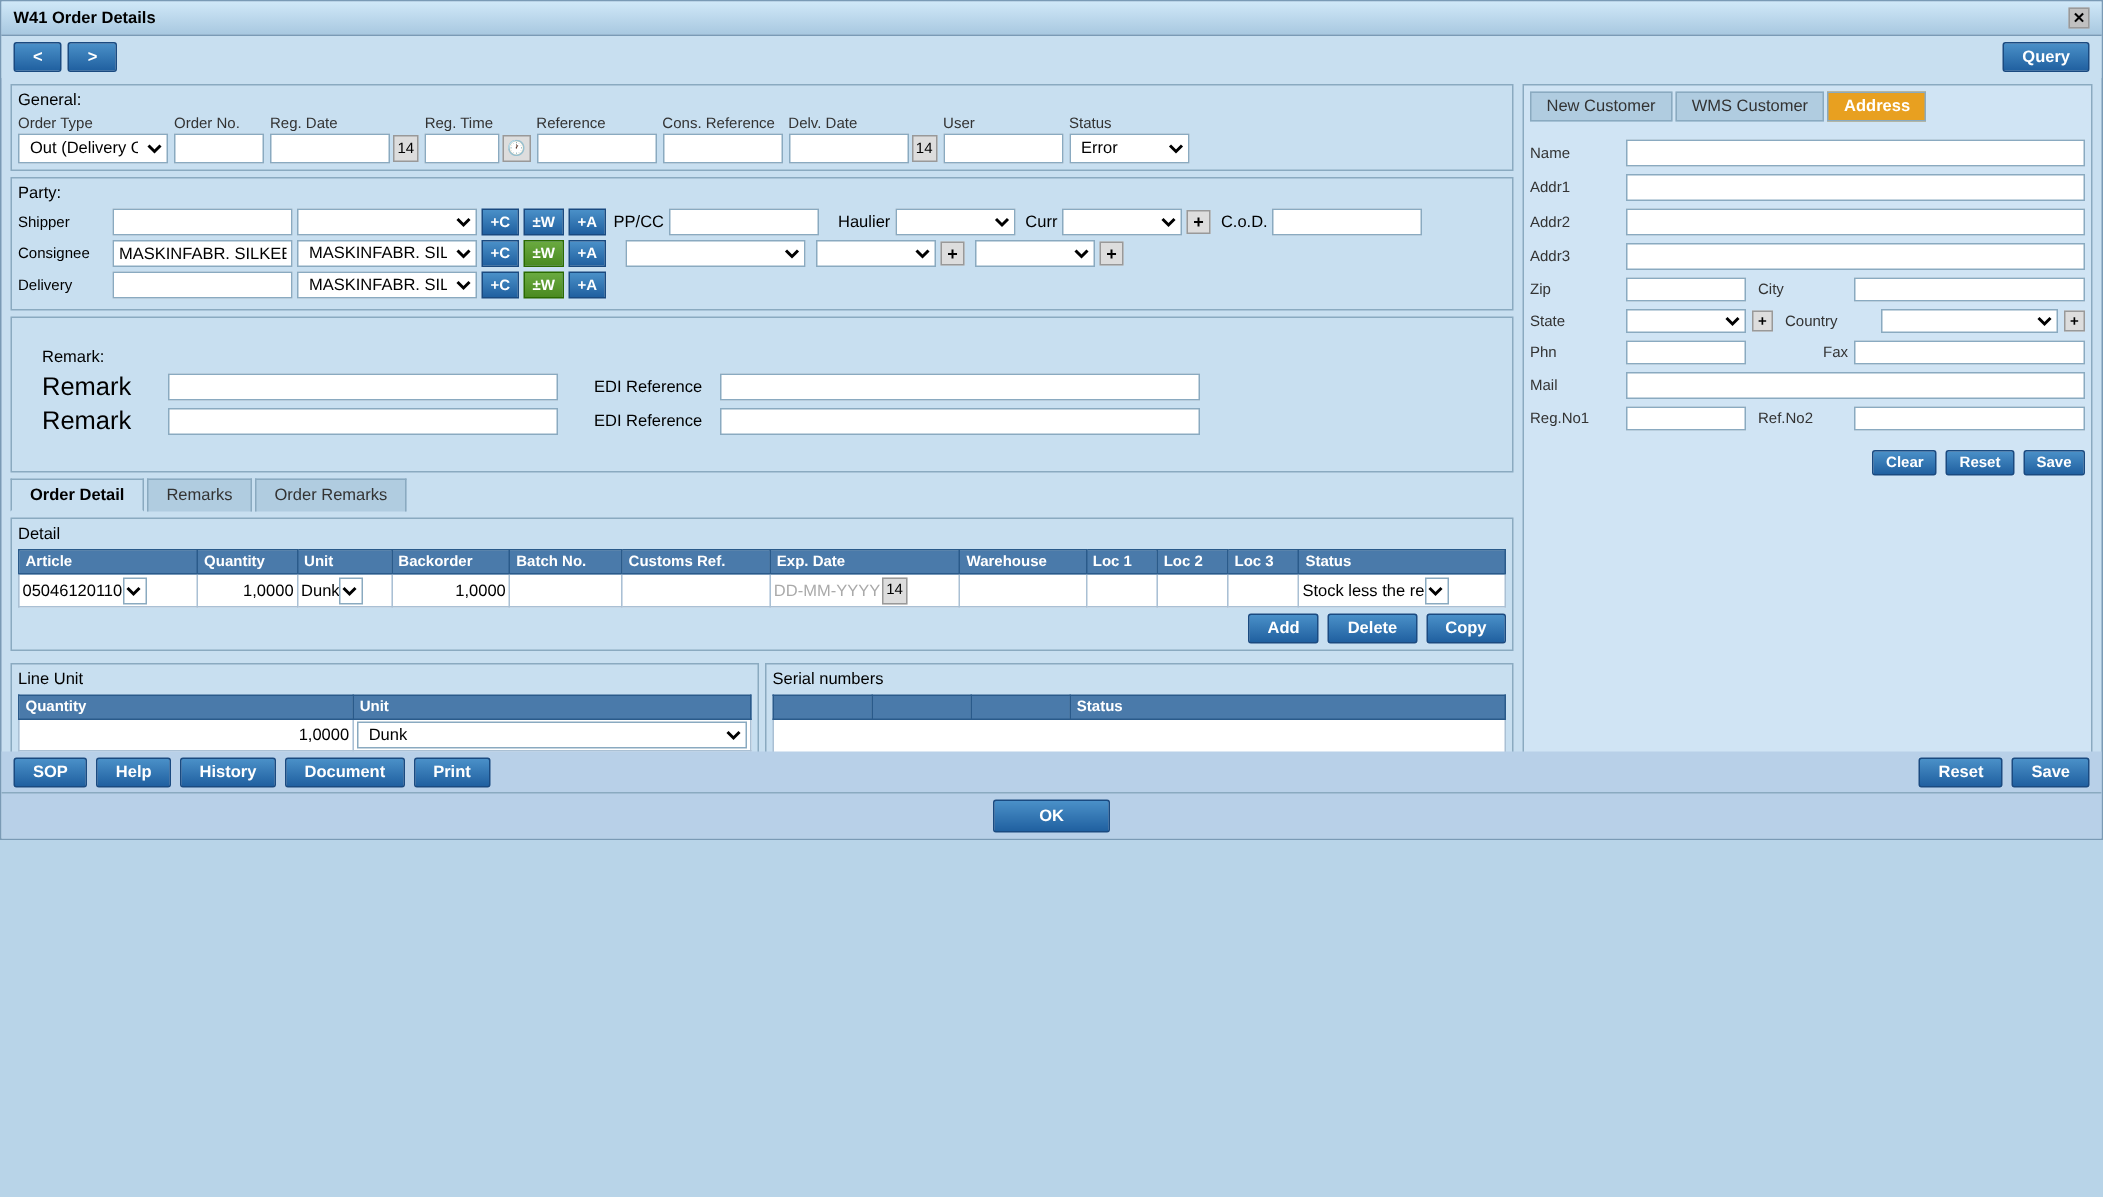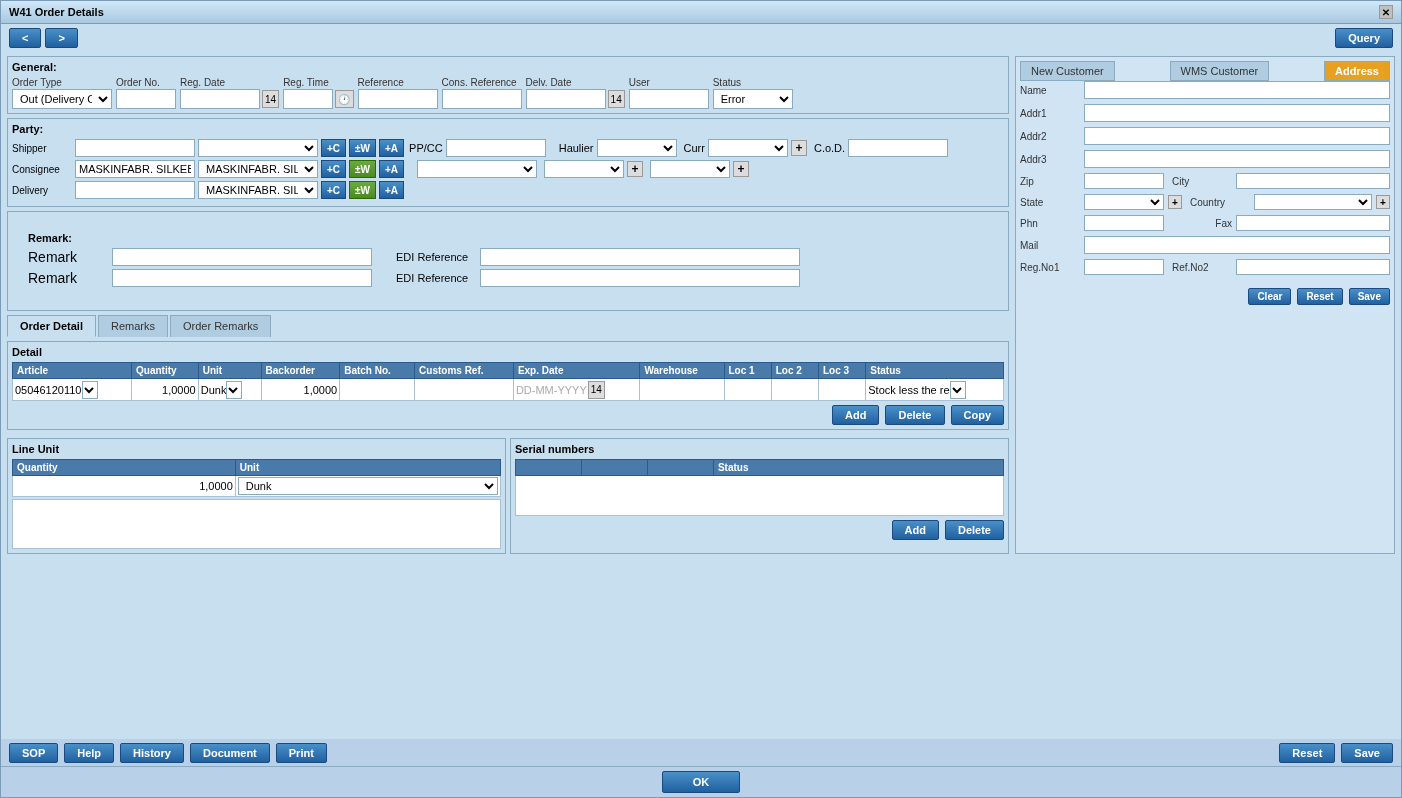--- a/index.html
+++ b/index.html
@@ -1,32 +1,32 @@
 <!DOCTYPE html>
 <html><head>
   <meta charset="utf-8">
   <style>
     * { box-sizing: border-box; margin: 0; padding: 0; font-family: Arial, sans-serif; font-size: 11px; }
     body { background: #b8d4e8; width: 1402px; height: 798px; overflow: hidden; position: relative; }
 
-    .window { position: absolute; top: 0; left: 0; width: 1402px; height: 798px; background: #c8dff0; border: 1px solid #7a9ab5; }
+    .window { position: absolute; top: 0; left: 0; width: 1402px; height: 560px; background: #c8dff0; border: 1px solid #7a9ab5; }
     .title-bar { background: linear-gradient(to bottom, #d0e8f8, #a8c8e0); padding: 4px 8px; font-size: 12px; font-weight: bold; color: #000; border-bottom: 1px solid #7a9ab5; display: flex; align-items: center; justify-content: space-between; }
     .title-close { width: 14px; height: 14px; background: #c0c0c0; border: 1px solid #999; display: flex; align-items: center; justify-content: center; cursor: pointer; font-size: 10px; }
 
     .toolbar { display: flex; align-items: center; justify-content: space-between; padding: 4px 8px; background: #c8dff0; }
     .nav-btns { display: flex; gap: 4px; }
     .btn { background: linear-gradient(to bottom, #4a90c8, #2060a0); color: white; border: 1px solid #1a4a80; padding: 3px 12px; cursor: pointer; font-size: 11px; font-weight: bold; border-radius: 2px; }
     .btn-small { padding: 2px 8px; font-size: 10px; }
 
     .main-content { display: flex; gap: 6px; padding: 4px 6px; }
     .left-panel { flex: 1; display: flex; flex-direction: column; gap: 4px; }
     .right-panel { width: 380px; background: #d0e4f4; border: 1px solid #8aaac0; padding: 4px; }
 
     .section { background: #c8dff0; border: 1px solid #8aaac0; padding: 4px; }
-    .section-title { font-weight: bold; margin-bottom: 4px; color: #000; }
+    .section-title { font-weight: normal; margin-bottom: 4px; color: #000; }
 
     input[type="text"], select { background: white; border: 1px solid #8aaac0; padding: 1px 3px; font-size: 11px; height: 18px; }
     input[type="text"]:read-only { background: #e8e8e8; }
     .header-col { display: flex; flex-direction: column; gap: 1px; }
     .header-col label { font-size: 10px; color: #333; }
     .header-col input, .header-col select { height: 20px; }
 
     .party-row { display: flex; align-items: center; gap: 3px; margin-bottom: 3px; }
     .party-label { width: 60px; font-size: 10px; }
     .party-input { width: 120px; height: 18px; }
@@ -50,32 +50,32 @@
     .sub-table { width: 100%; border-collapse: collapse; }
     .sub-table th { background: #4a7aaa; color: white; padding: 2px 4px; text-align: left; font-size: 10px; border: 1px solid #2a5a8a; }
     .sub-table td { background: white; padding: 1px 2px; border: 1px solid #aac0d4; height: 20px; font-size: 11px; }
 
     .footer-bar { position: absolute; bottom: 30px; left: 0; right: 0; display: flex; align-items: flex-start; justify-content: space-between; padding: 4px 8px; background: #b8d0e8; }
     .footer-btns { display: flex; gap: 6px; }
     .footer-right { display: flex; gap: 6px; }
 
     .ok-bar { position: absolute; bottom: 0; left: 0; right: 0; display: flex; justify-content: center; padding: 4px; background: #b8d0e8; border-top: 1px solid #8aaac0; }
 
-    .right-tabs { display: flex; gap: 2px; margin-bottom: 0; justify-content: space-between; }
+    .right-tabs { display: flex; gap: 2px; margin-bottom: 12px; }
     .right-tab { padding: 3px 10px; cursor: pointer; border: 1px solid #8aaac0; font-size: 11px; background: #b0cce0; color: #333; }
     .right-tab.active { background: #e8a020; color: white; font-weight: bold; }
 
     .right-form { display: flex; flex-direction: column; gap: 3px; }
     .right-row { display: flex; align-items: center; gap: 4px; margin-bottom: 2px; }
     .right-label { width: 60px; font-size: 10px; color: #333; }
     .right-input { flex: 1; height: 16px; background: white; border: 1px solid #8aaac0; padding: 1px 2px; font-size: 10px; }
 
     .remark-section { background: #c8dff0; border: 1px solid #8aaac0; padding: 20px; }
     .remark-row { display: flex; align-items: center; gap: 4px; margin-bottom: 3px; }
-    .remark-label { width: 80px; font-size: 14px; }
+    .remark-label { width: 80px; font-size: 17px; }
     .remark-input { width: 260px; height: 18px; }
     .edi-label { width: 80px; font-size: 11px; }
     .edi-input { width: 260px; height: 18px; }
 
     .btn-action-row { display: flex; justify-content: flex-end; gap: 6px; margin-top: 4px; }
 
     .calendar-icon { font-size: 10px; background: #ddd; border: 1px solid #999; padding: 1px 2px; cursor: pointer; height: 18px; display: inline-flex; align-items: center; }
     .clock-icon { font-size: 10px; background: #ddd; border: 1px solid #999; padding: 1px 2px; cursor: pointer; height: 18px; display: inline-flex; align-items: center; }
 
     .status-select { height: 20px; width: 80px; }

